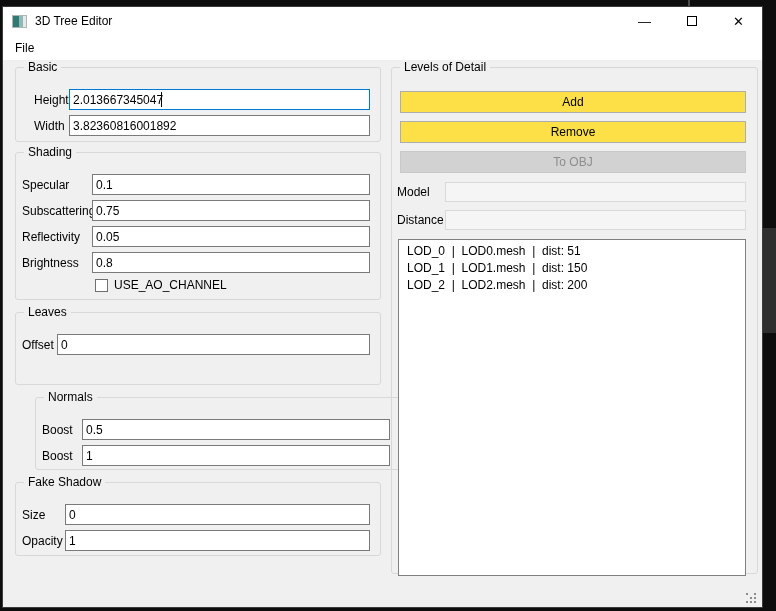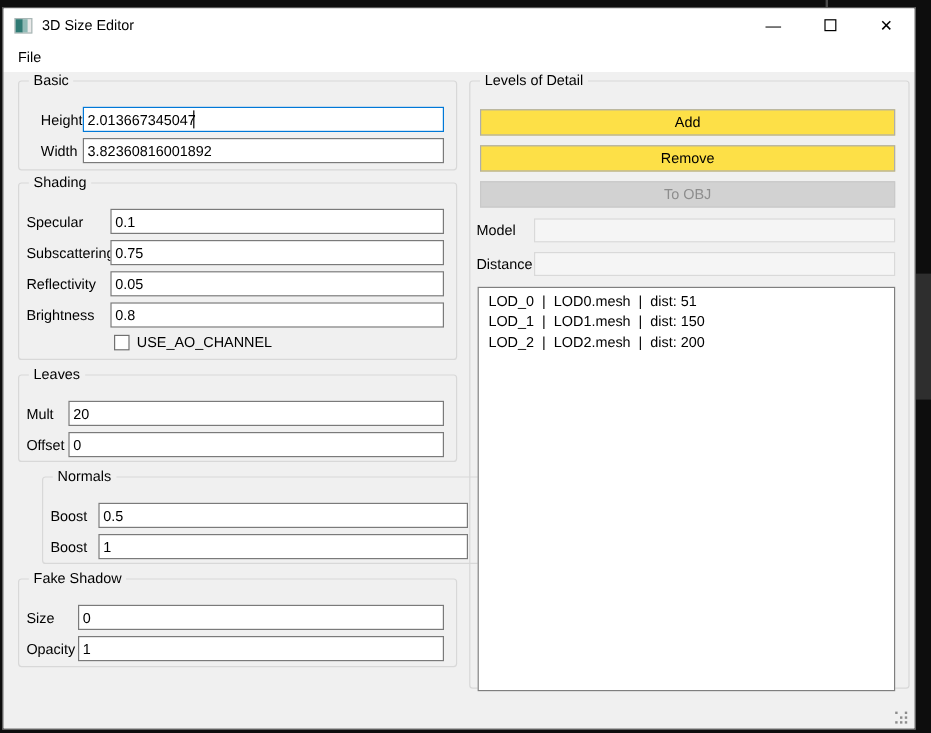--- a/index.html
+++ b/index.html
@@ -119,21 +119,21 @@
 <div class="bg-line-top"></div>
 <div class="bg-patch-right"></div>
 
 <div class="window">
 
   <div class="titlebar">
     <span class="app-icon">
       <span class="teal-a"></span>
       <span class="teal-b"></span>
     </span>
-    <span class="title-text">3D Size Editor</span>
+    <span class="title-text">3D Tree Editor</span>
     <div class="win-controls">
       <div class="win-btn">
         <span>—</span>
       </div>
       <div class="win-btn">
         <span class="max-box"></span>
       </div>
       <div class="win-btn">
         <span>✕</span>
       </div>
@@ -190,26 +190,20 @@
         </span>
       </div>
       <div class="check-row">
         <span class="checkbox"></span>
         <span class="check-label">USE_AO_CHANNEL</span>
       </div>
     </div>
 
     <div class="group g-leaves">
       <span class="group-title">Leaves</span>
-      <div class="row lw35">
-        <span class="flabel">Mult</span>
-        <span class="input-wrap">
-          <input class="tfield" value="20" style="">
-        </span>
-      </div>
       <div class="row lw35">
         <span class="flabel">Offset</span>
         <span class="input-wrap">
           <input class="tfield" value="0" style="">
         </span>
       </div>
     </div>
 
     <div class="group g-normals">
       <span class="group-title">Normals</span>

